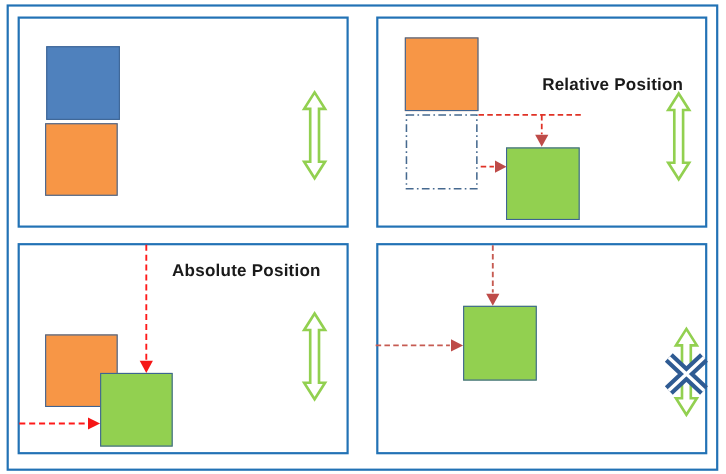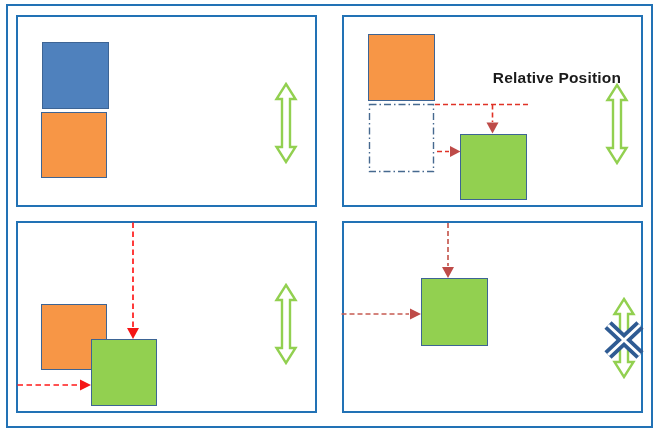--- a/index.html
+++ b/index.html
@@ -60,20 +60,21 @@
 <div class="canvas">
 
   <div class="outer-frame"></div>
 
   <div class="panel" id="p-static"></div>
   <div class="panel" id="p-relative"></div>
   <div class="panel" id="p-absolute"></div>
   <div class="panel" id="p-fixed"></div>
 
   <div class="panel-title" id="t-relative">Relative Position</div>
+  <div class="panel-title" id="t-absolute">Absolute Position</div>
 
   <div class="box blue" id="b-static-blue"></div>
   <div class="box orange" id="b-static-orange"></div>
   <div class="box orange" id="b-rel-orange"></div>
   <div class="box green" id="b-rel-green"></div>
   <div class="box orange" id="b-abs-orange"></div>
   <div class="box green" id="b-abs-green"></div>
   <div class="box green" id="b-fix-green"></div>
 
   <svg class="overlay" viewBox="0 0 660 431">

